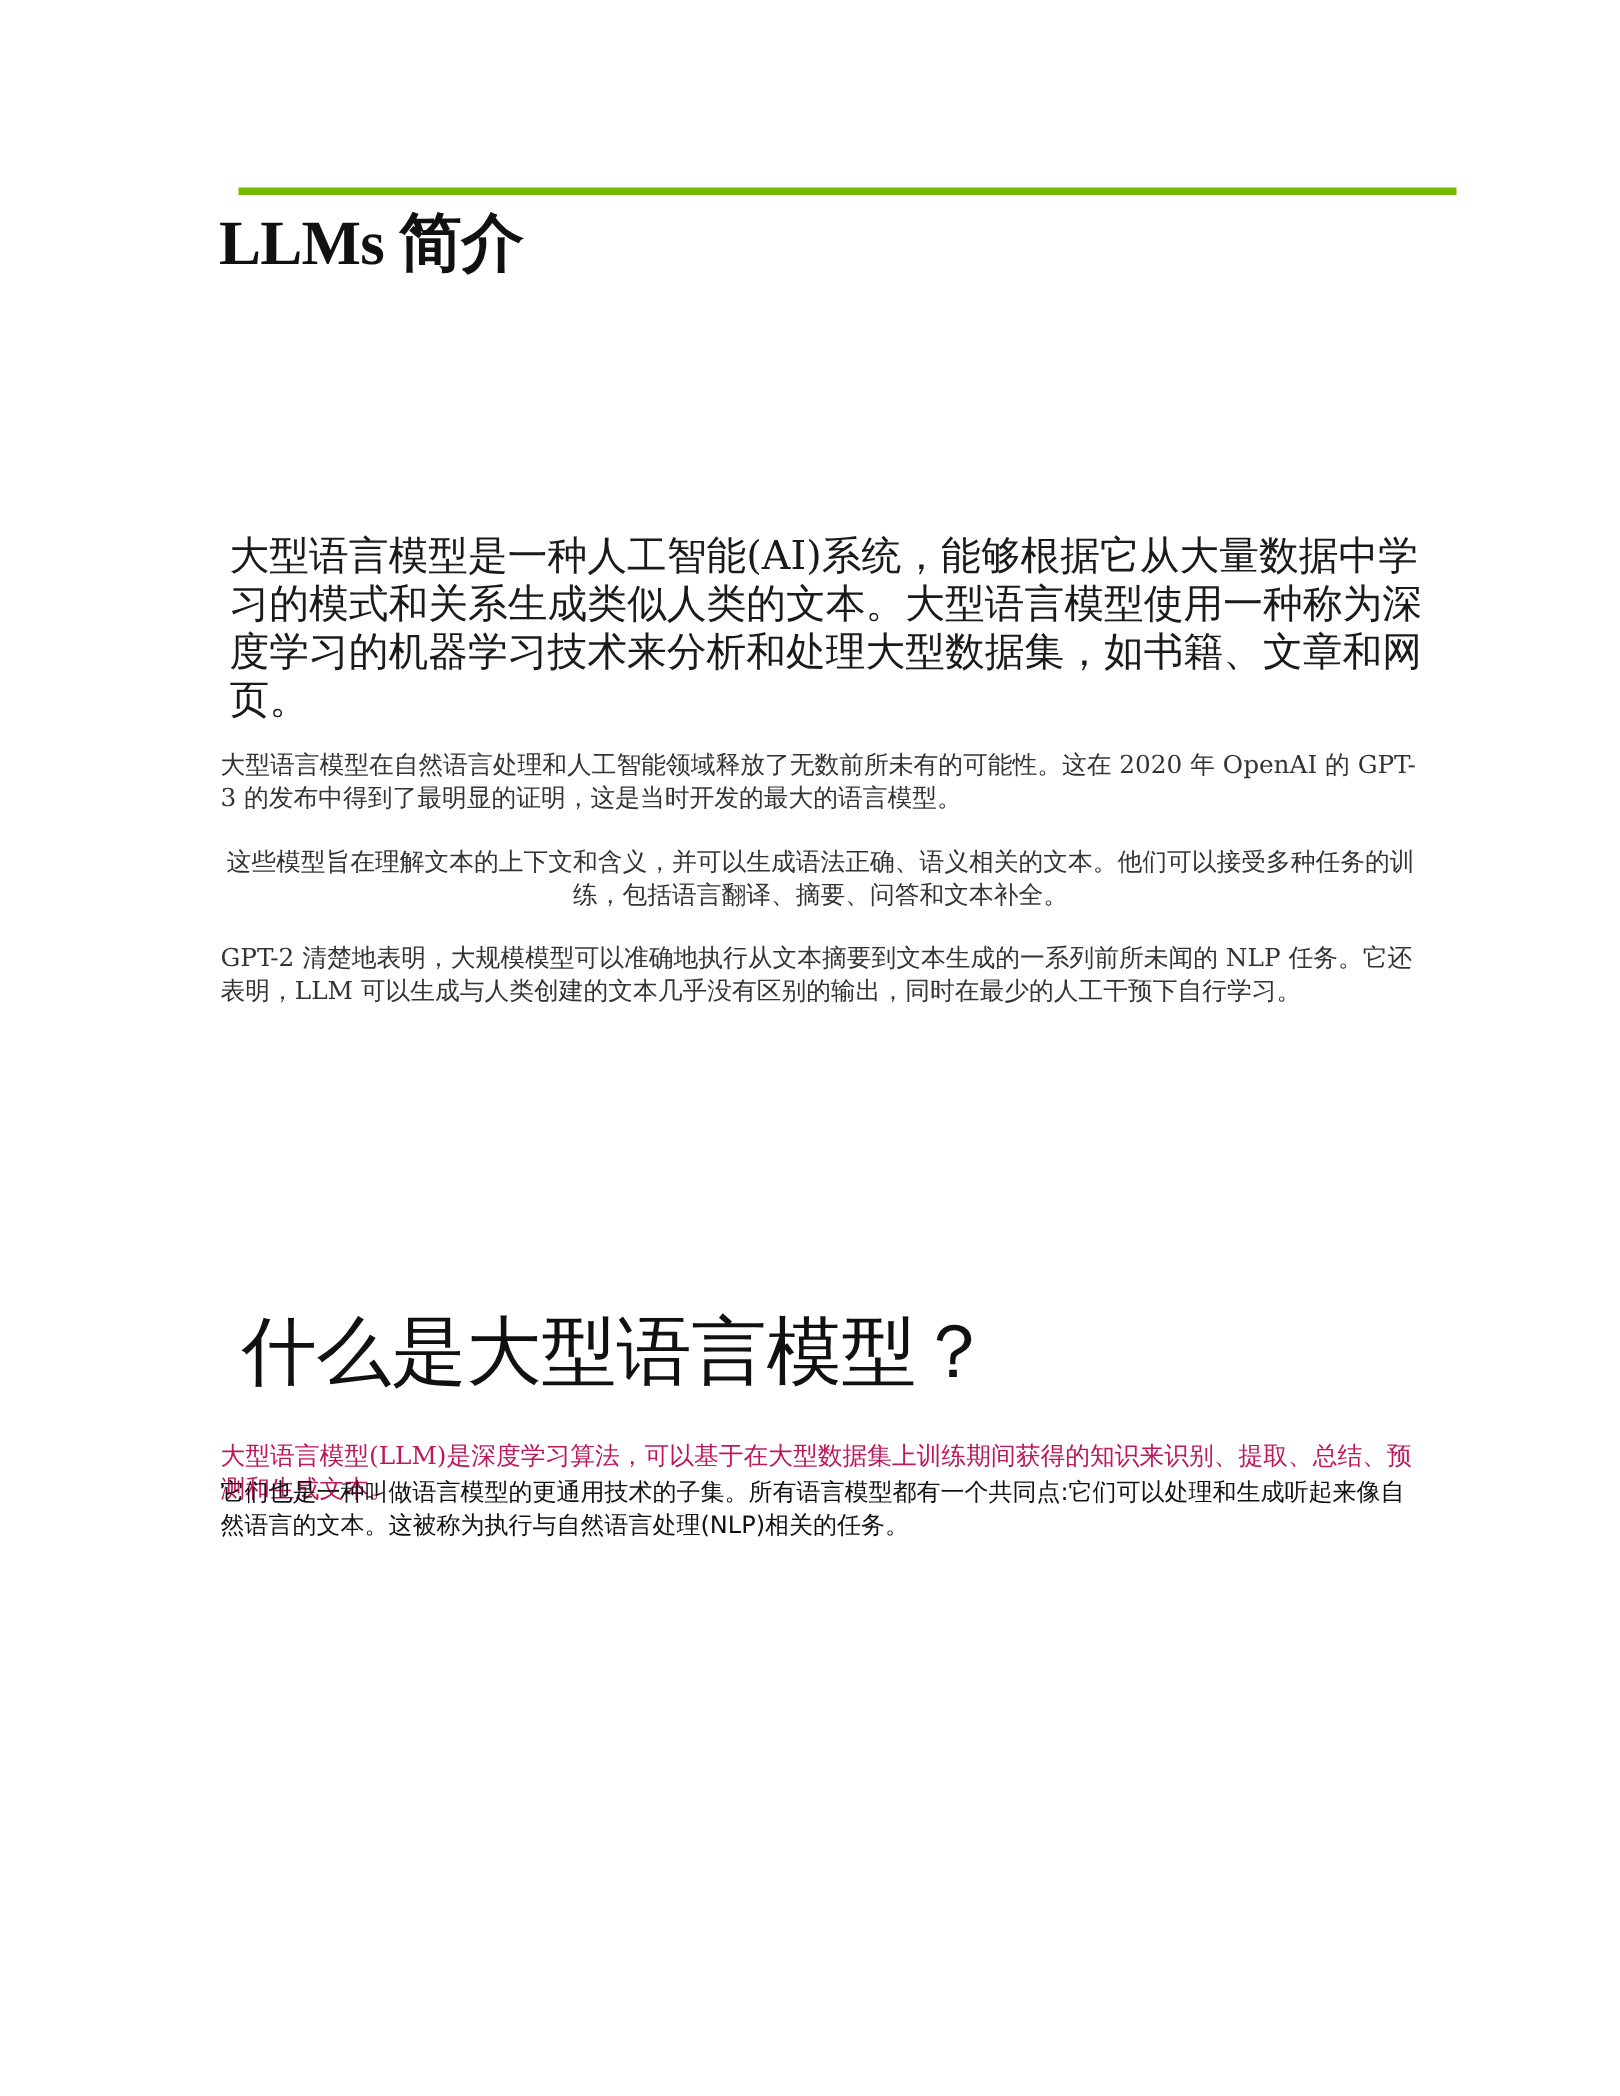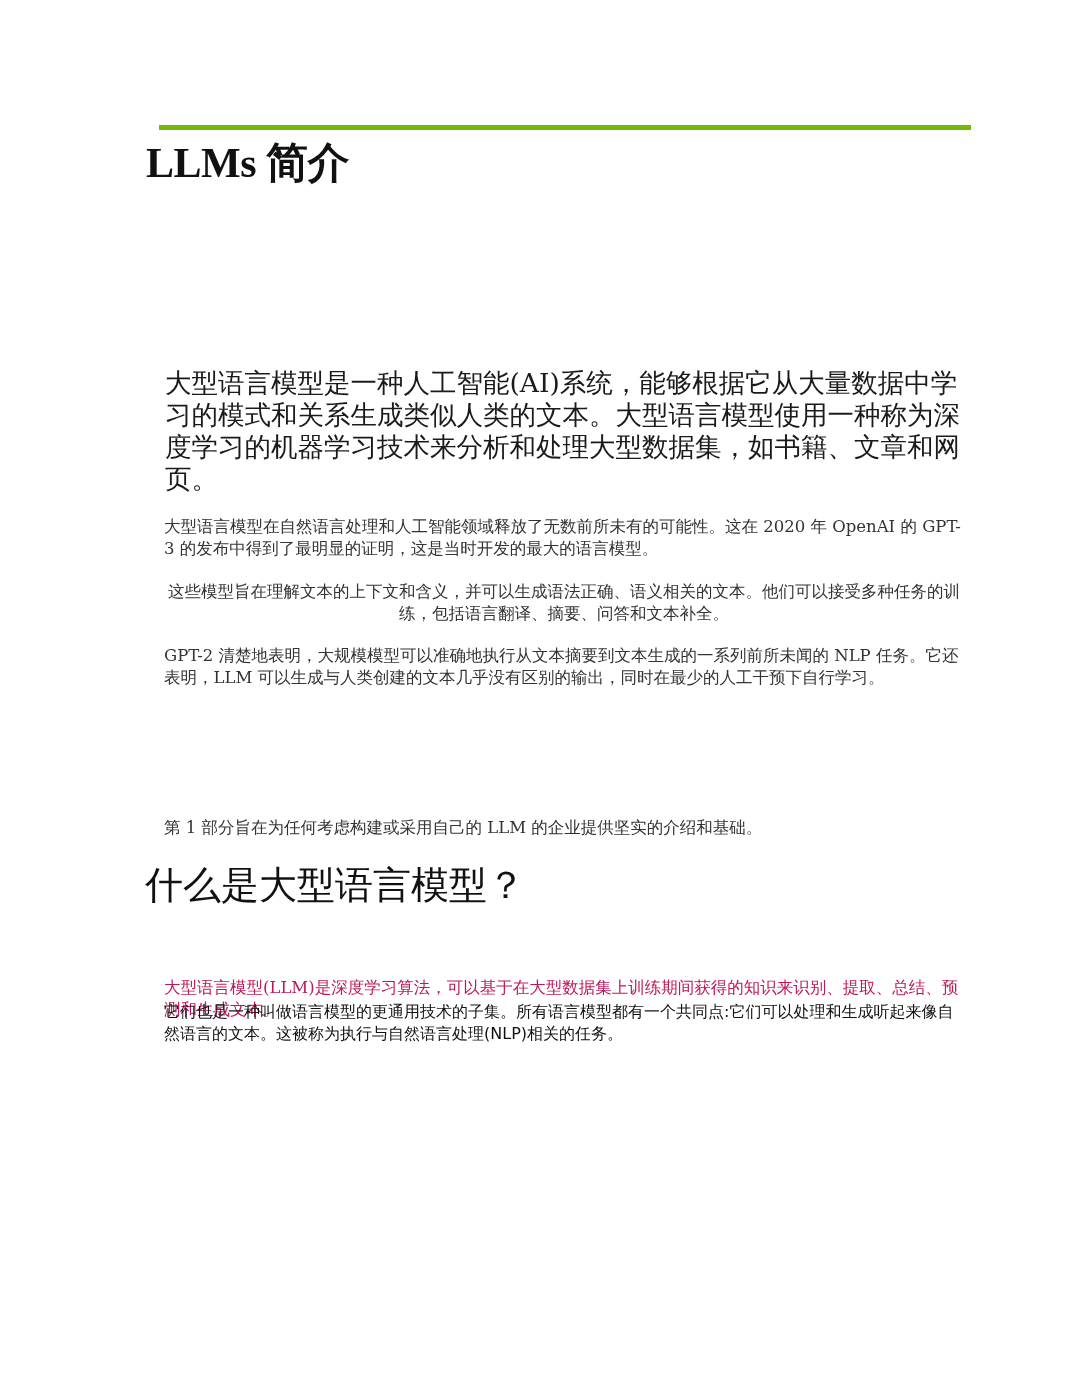--- a/index.html
+++ b/index.html
@@ -42,46 +42,46 @@
     color: #111111;
     letter-spacing: -0.5px;
   }
   .content {
     position: absolute;
     left: 147px;
     width: 800px;
   }
   .lead {
     top: 349px;
-    margin: 18px;
+    margin: 6px;
     font-family: "DejaVu Serif", "Liberation Serif", serif;
     font-size: 26.5px;
     line-height: 32px;
     color: #1a1a1a;
   }
   .para {
-    margin: 17px;
+    margin: 0;
     font-family: "DejaVu Serif", "Liberation Serif", serif;
     font-size: 16.5px;
     line-height: 22px;
     color: #333333;
   }
   .p1 { top: 499px; }
   .p2 { top: 564px; text-align: center; }
   .p3 { top: 628px; }
   .p4 { top: 714px; }
   .p5 { top: 800px; }
   .h2 {
     position: absolute;
     left: 145px;
     top: 862px;
-    margin: 0;
+    margin: 16px;
     font-family: "DejaVu Serif", "Liberation Serif", serif;
     font-weight: normal;
-    font-size: 38px;
+    font-size: 50px;
     line-height: 46px;
     color: #111111;
   }
   .p6 { top: 960px; color: #be185d; }
   .p7 {
     top: 984px;
     font-family: "DejaVu Sans", "Liberation Sans", sans-serif;
     font-weight: normal;
     color: #111111;
     font-size: 16px;
@@ -93,19 +93,18 @@
 <div class="page">
   <div class="accent-rule"></div>
 
   <h1 class="title">LLMs 简介</h1>
 
   <p class="content lead">大型语言模型是一种人工智能(AI)系统，能够根据它从大量数据中学习的模式和关系生成类似人类的文本。大型语言模型使用一种称为深度学习的机器学习技术来分析和处理大型数据集，如书籍、文章和网页。</p>
 
   <p class="content para p1">大型语言模型在自然语言处理和人工智能领域释放了无数前所未有的可能性。这在 2020 年 OpenAI 的 GPT-3 的发布中得到了最明显的证明，这是当时开发的最大的语言模型。</p>
   <p class="content para p2">这些模型旨在理解文本的上下文和含义，并可以生成语法正确、语义相关的文本。他们可以接受多种任务的训练，包括语言翻译、摘要、问答和文本补全。</p>
   <p class="content para p3">GPT-2 清楚地表明，大规模模型可以准确地执行从文本摘要到文本生成的一系列前所未闻的 NLP 任务。它还表明，LLM 可以生成与人类创建的文本几乎没有区别的输出，同时在最少的人工干预下自行学习。</p>
-  <p class="content para p5">第 1 部分旨在为任何考虑构建或采用自己的 LLM 的企业提供坚实的介绍和基础。</p>
 
   <h2 class="h2">什么是大型语言模型？</h2>
 
   <p class="content para p6">大型语言模型(LLM)是深度学习算法，可以基于在大型数据集上训练期间获得的知识来识别、提取、总结、预测和生成文本。</p>
   <p class="content para p7">它们也是一种叫做语言模型的更通用技术的子集。所有语言模型都有一个共同点:它们可以处理和生成听起来像自然语言的文本。这被称为执行与自然语言处理(NLP)相关的任务。</p>
 </div>
 
 </body></html>

